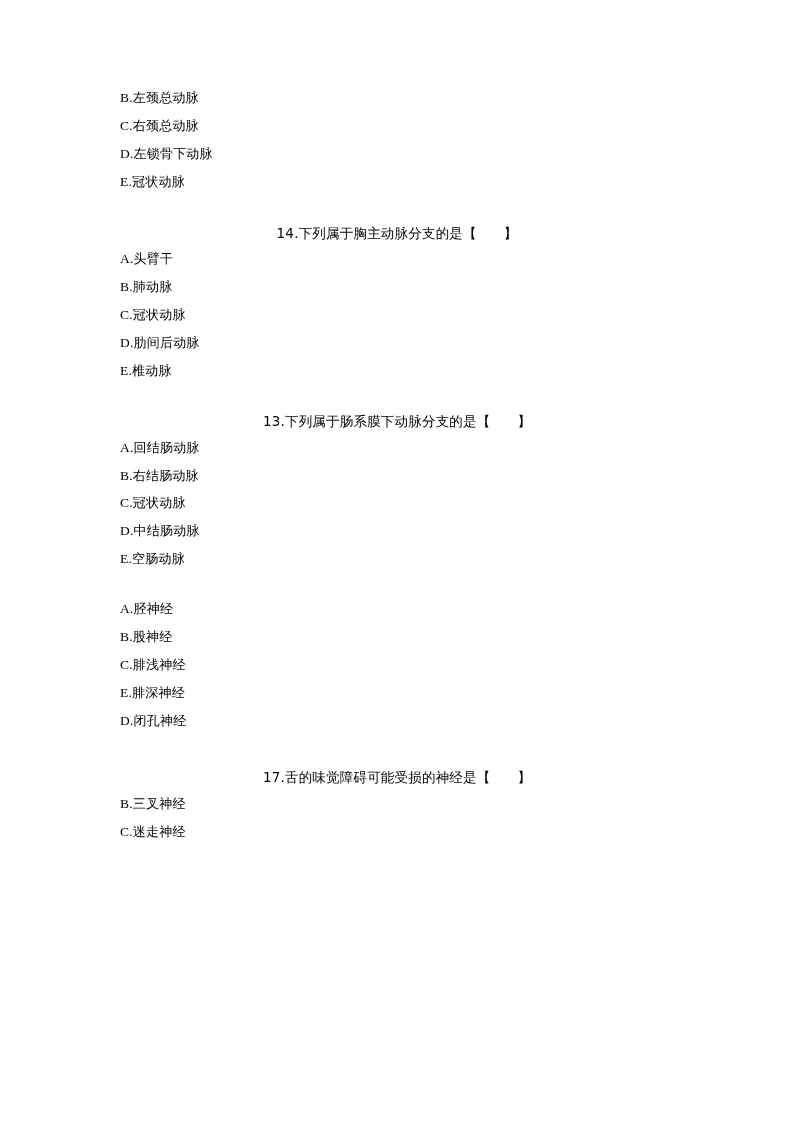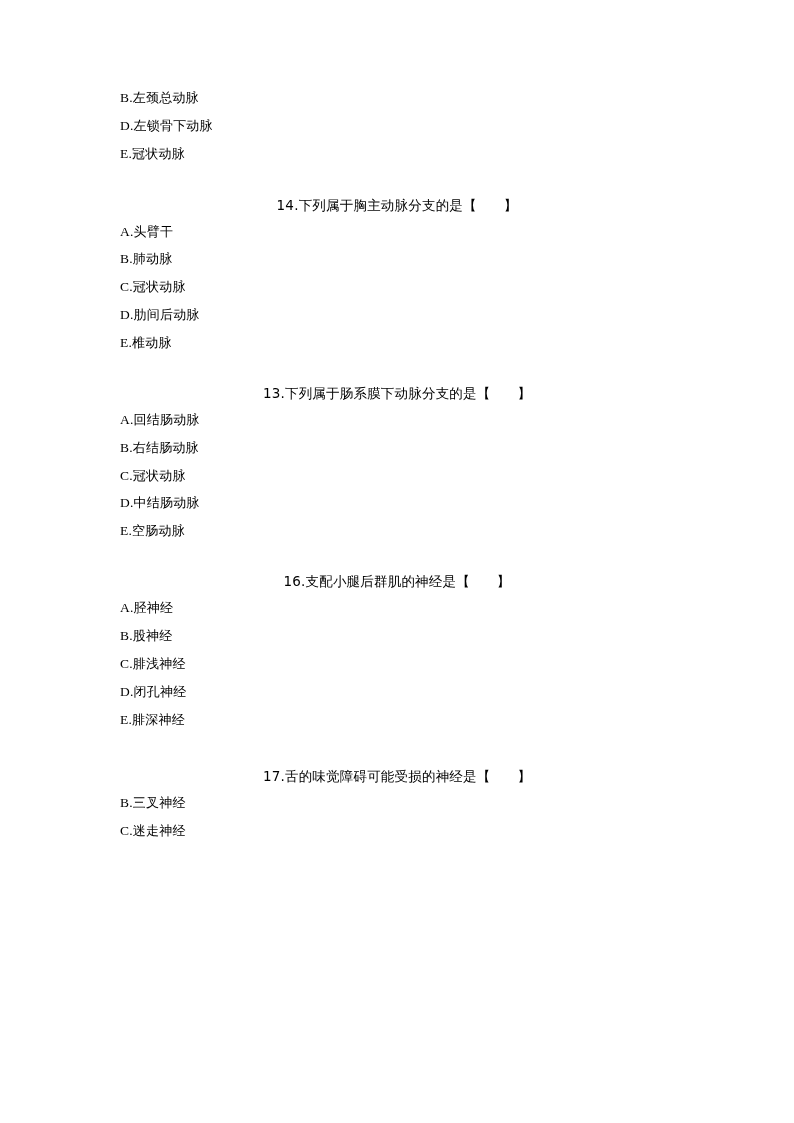--- a/index.html
+++ b/index.html
@@ -55,20 +55,23 @@
 </head>
 <body>
 
 <div class="page">
 
   <div class="continued-options">
     <div class="option">
       <span class="opt-letter">B.</span><span>左颈总动脉</span>
     </div>
     <div class="option">
+      <span class="opt-letter">C.</span><span>右颈总动脉</span>
+    </div>
+    <div class="option">
       <span class="opt-letter">D.</span><span>左锁骨下动脉</span>
     </div>
     <div class="option">
       <span class="opt-letter">E.</span><span>冠状动脉</span>
     </div>
   </div>
 
   <div class="question-block" style="margin-top:34px">
     <div class="q-stem">14.下列属于胸主动脉分支的是【      】</div>
     <div class="option">
@@ -101,35 +104,34 @@
     </div>
     <div class="option">
       <span class="opt-letter">D.</span><span>中结肠动脉</span>
     </div>
     <div class="option">
       <span class="opt-letter">E.</span><span>空肠动脉</span>
     </div>
   </div>
 
   <div class="question-block" style="margin-top:33px">
-    <div class="q-stem">16.支配小腿后群肌的神经是【      】</div>
     <div class="option">
       <span class="opt-letter">A.</span><span>胫神经</span>
     </div>
     <div class="option">
       <span class="opt-letter">B.</span><span>股神经</span>
     </div>
     <div class="option">
       <span class="opt-letter">C.</span><span>腓浅神经</span>
     </div>
     <div class="option">
-      <span class="opt-letter">D.</span><span>闭孔神经</span>
+      <span class="opt-letter">E.</span><span>腓深神经</span>
     </div>
     <div class="option">
-      <span class="opt-letter">E.</span><span>腓深神经</span>
+      <span class="opt-letter">D.</span><span>闭孔神经</span>
     </div>
   </div>
 
   <div class="question-block" style="margin-top:40px">
     <div class="q-stem">17.舌的味觉障碍可能受损的神经是【      】</div>
     <div class="option">
       <span class="opt-letter">B.</span><span>三叉神经</span>
     </div>
     <div class="option">
       <span class="opt-letter">C.</span><span>迷走神经</span>

